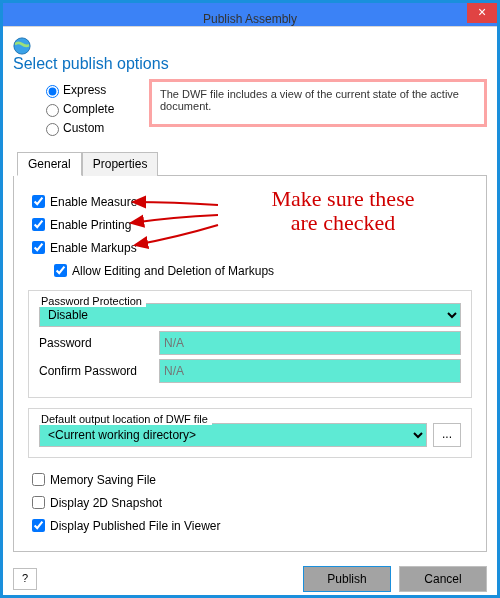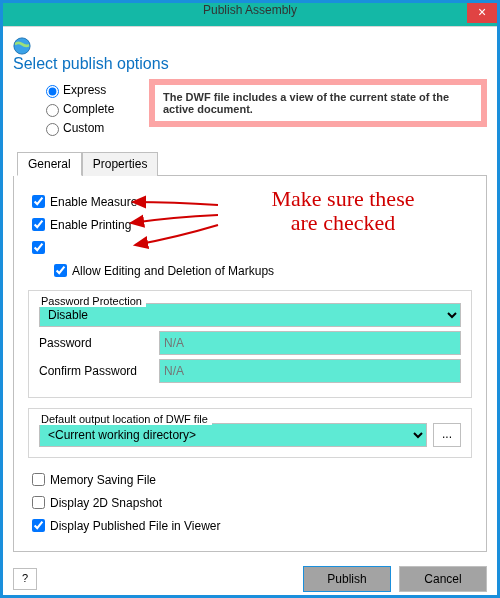--- a/index.html
+++ b/index.html
@@ -11,24 +11,24 @@
   }
   .window {
     width: 500px;
     height: 598px;
     border: 3px solid #1a8fdc;
     background: #fff;
     position: relative;
   }
   .titlebar {
     height: 24px;
-    background: #14b8a6;
+    background: #3b82f6;
     border-bottom: 1px solid #d6d6d6;
     display: flex;
-    align-items: flex-start;
+    align-items: flex-end;
     justify-content: center;
     position: relative;
   }
   .titlebar-text {
     font-size: 12px;
     color: #333;
   }
   .close-btn {
     position: absolute;
     right: 0;
@@ -71,28 +71,27 @@
     width: 100px;
   }
   .radio-item {
     display: flex;
     align-items: center;
     font-size: 12px;
     margin: 3px 0;
   }
   .radio-item input { margin-right: 4px; }
   .desc-box {
-    border: 6px solid #fca5a5;
+    border: 3px solid #fca5a5;
     padding: 6px 8px;
     font-size: 11px;
     color: #333;
     flex: 1;
     margin-left: 8px;
     height: 48px;
-    font-weight: bold;
   }
   .tabs {
     margin-top: 12px;
     position: relative;
   }
   .tabbar {
     display: flex;
     border-bottom: 1px solid #bfbfbf;
     margin-left: 4px;
   }
@@ -265,20 +264,21 @@
         <label class="chk">
           <input type="checkbox" checked="" style="">
           <span>Enable Measure</span>
         </label>
         <label class="chk">
           <input type="checkbox" checked="" style="">
           <span>Enable Printing</span>
         </label>
         <label class="chk">
           <input type="checkbox" checked="" style="">
+          <span>Enable Markups</span>
         </label>
         <label class="chk sub">
           <input type="checkbox" checked="" style="">
           <span>Allow Editing and Deletion of Markups</span>
         </label>
 
         <div class="fieldset">
           <span class="legend">Password Protection</span>
           <div class="row">
             <select class="sel-wide">

